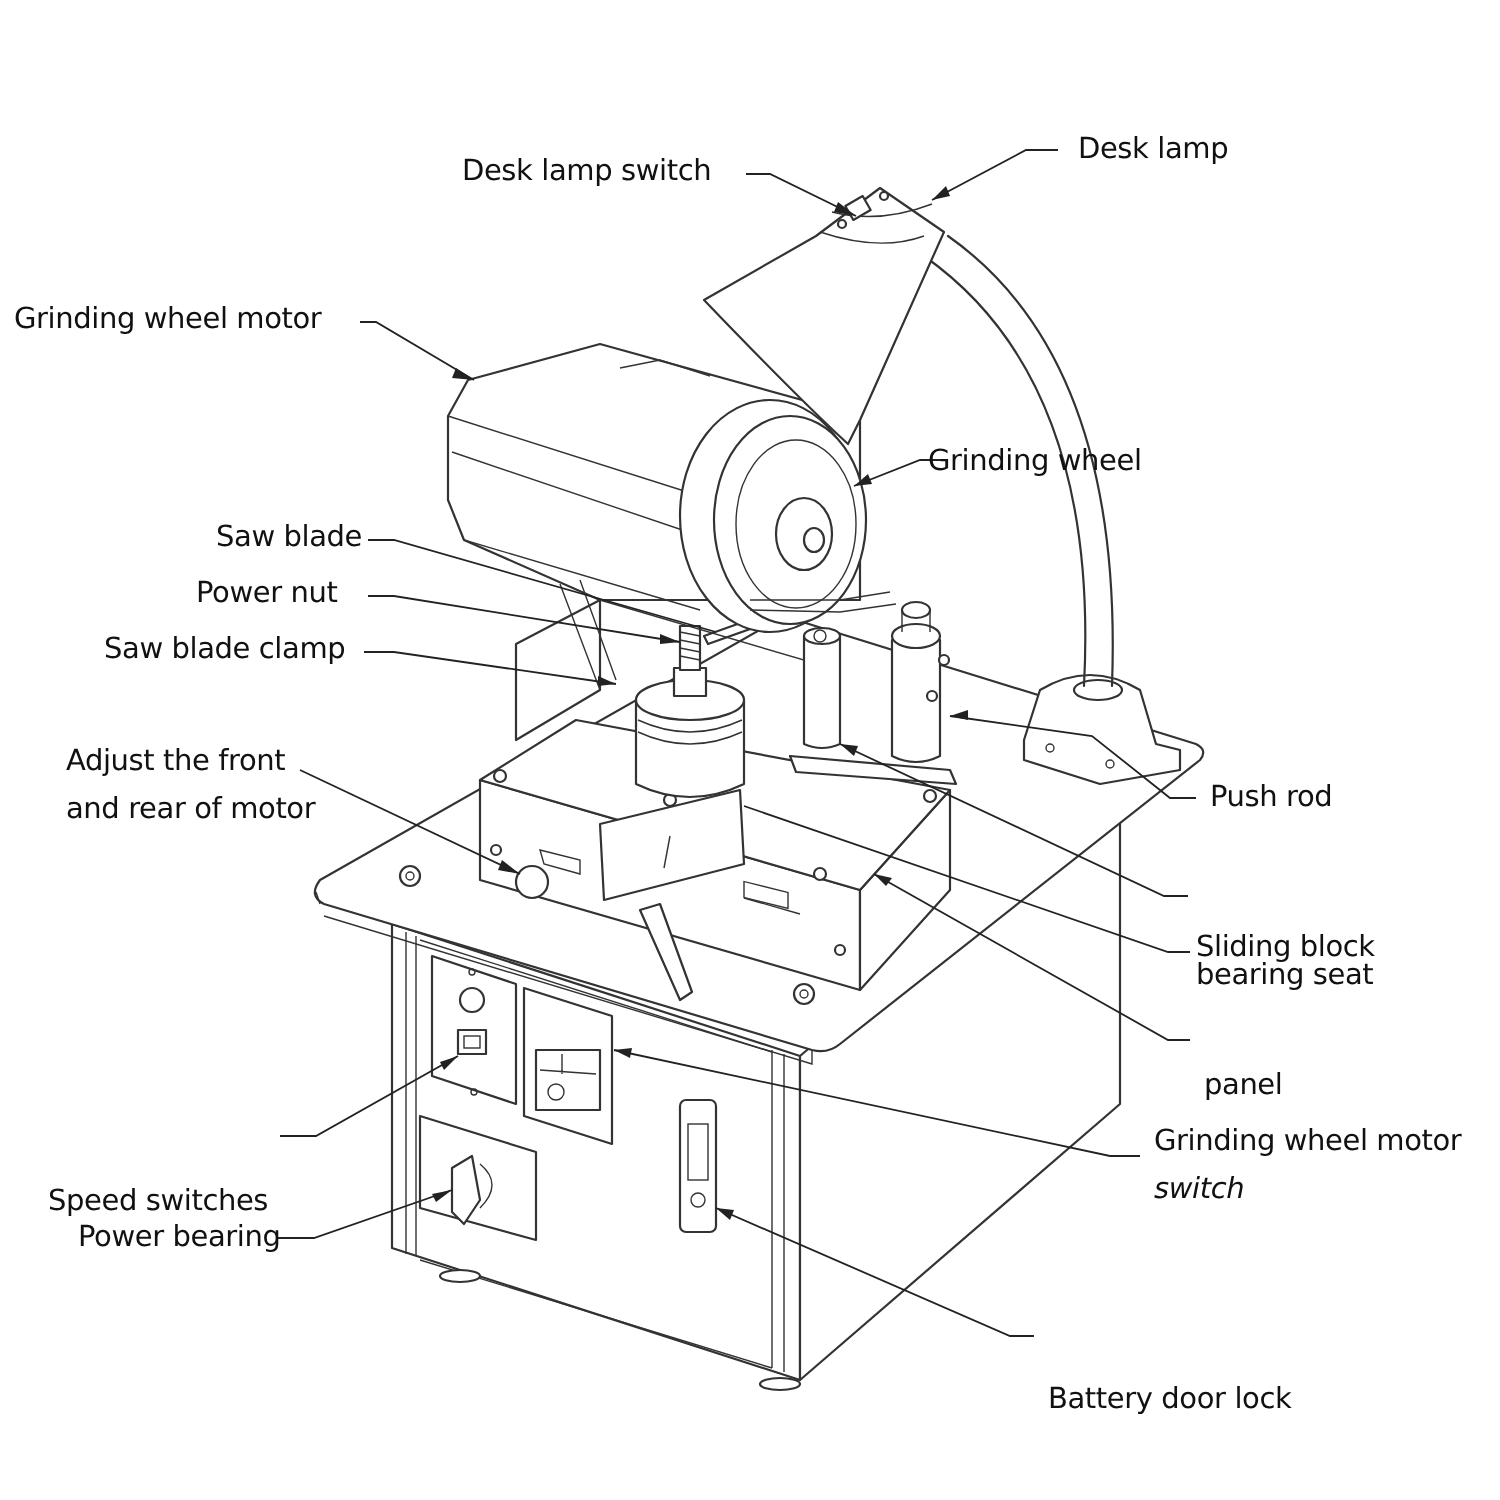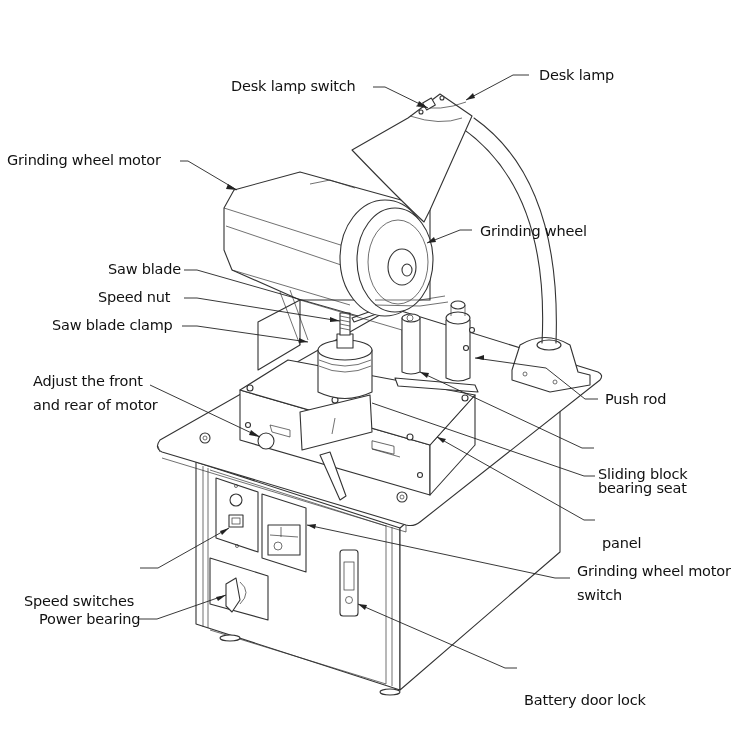--- a/index.html
+++ b/index.html
@@ -183,28 +183,28 @@
       <polygon class="arrow" points="226,595 218,601 216,597"></polygon>
       <path class="lead" d="M517 668 L505 668 L358 604"></path>
       <polygon class="arrow" points="358,604 367,605 365,610"></polygon>
     </g>
   </svg>
 
   
   <div class="lbl" style="left:231px; top:77px;text-align:center;">Desk lamp switch</div>
   <div class="lbl" style="left:539px; top:66px;">Desk lamp</div>
   <div class="lbl" style="left:7px; top:151px;">Grinding wheel motor</div>
-  <div class="lbl" style="left:480px; top:222px;">Grinding wheel</div>
+  <div class="lbl" style="left:464px; top:222px;">Grinding wheel</div>
   <div class="lbl" style="left:108px; top:260px;">Saw blade</div>
-  <div class="lbl" style="left:98px; top:288px;">Speed nut</div>
+  <div class="lbl" style="left:98px; top:288px;">Power nut</div>
   <div class="lbl" style="left:52px; top:316px;">Saw blade clamp</div>
   <div class="lbl" style="left:33px; top:372px;">Adjust the front</div>
   <div class="lbl" style="left:33px; top:396px;">and rear of motor</div>
   <div class="lbl" style="left:605px; top:390px;">Push rod</div>
   <div class="lbl tight" style="left:598px; top:468px;">Sliding block</div>
   <div class="lbl tight" style="left:598px; top:482px;">bearing seat</div>
   <div class="lbl" style="left:602px; top:534px;text-align:center;">panel</div>
   <div class="lbl" style="left:24px; top:592px;">Speed switches</div>
   <div class="lbl" style="left:577px; top:562px;">Grinding wheel motor</div>
-  <div class="lbl" style="left:577px; top:586px;">switch</div>
+  <div class="lbl" style="left:577px; top:586px;font-style:italic;">switch</div>
   <div class="lbl" style="left:39px; top:610px;">Power bearing</div>
   <div class="lbl" style="left:524px; top:659px;margin-top:32px;">Battery door lock</div>
 </div>
 
 </body></html>

